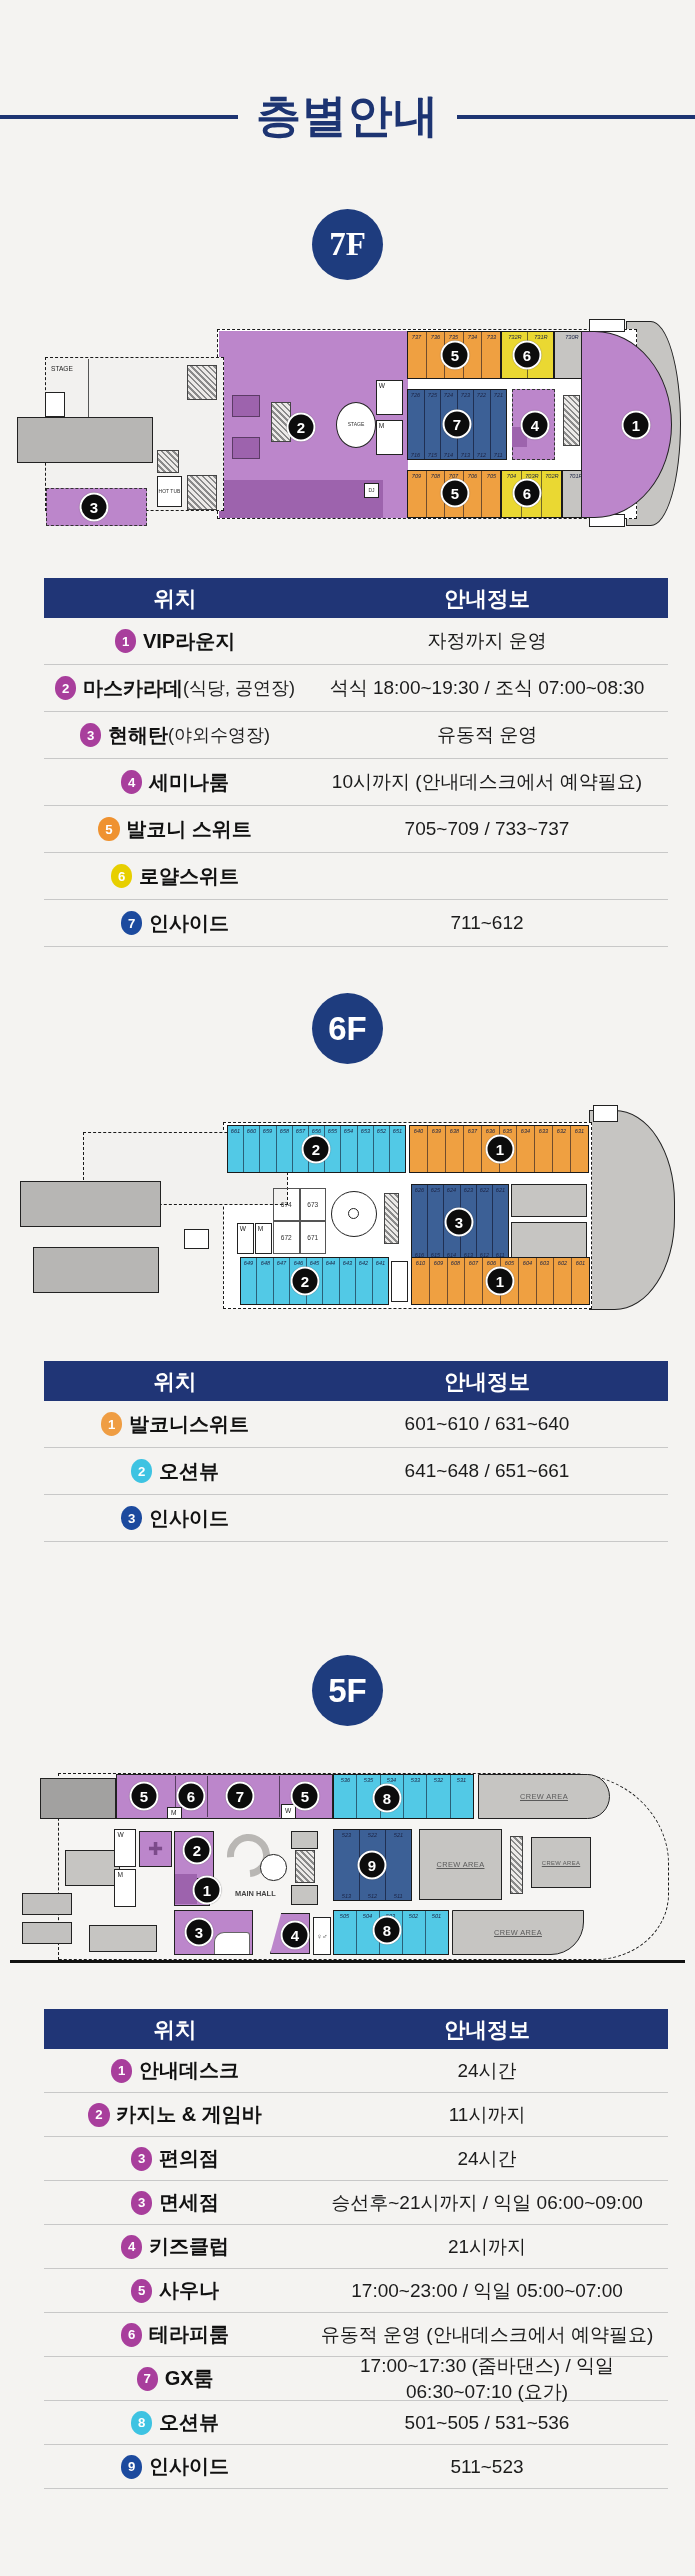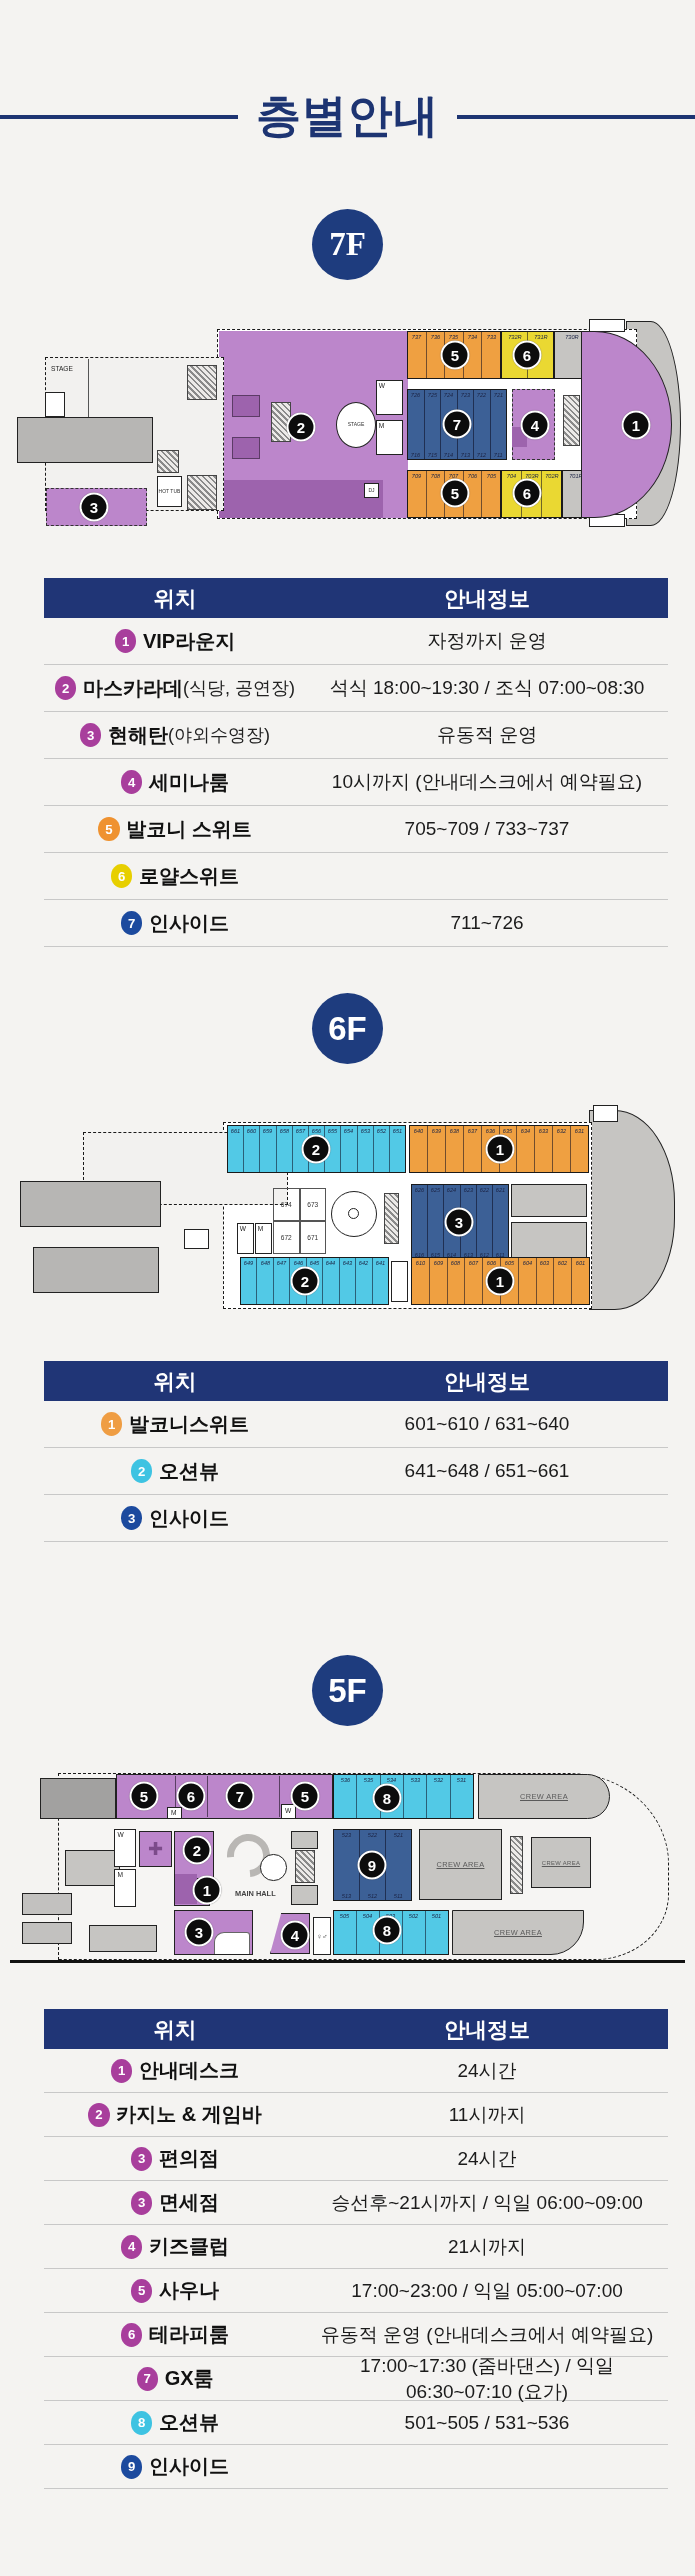--- a/index.html
+++ b/index.html
@@ -283,21 +283,21 @@
         <span class="tname">로얄스위트</span>
           <span class="tsub"></span>
       </div>
     </div>
       <div class="trow">
       <div class="tloc">
         <span class="tnum" style="background: rgb(28, 74, 158);">7</span>
         <span class="tname">인사이드</span>
           <span class="tsub"></span>
       </div>
-      <div class="tinfo">711~726</div>
+      <div class="tinfo">711~612</div>
     </div>
     </div>
 </div>
 
 <div class="abs badge" style="top:993px;">6F</div>
 
 <div class="abs plan" style="top:1105px;height:211px;">
 
   <div class="abs grayf b2" style="left:579px;top:5px;width:86px;height:200px;border-radius:0 70% 70% 0/0 46% 46% 0;"></div>
   <div class="abs whitef b1" style="left:583px;top:0px;width:25px;height:16.5px;"></div>
@@ -761,16 +761,17 @@
           <span class="tsub"></span>
       </div>
       <div class="tinfo">501~505 / 531~536</div>
     </div>
       <div class="trow">
       <div class="tloc">
         <span class="tnum" style="background: rgb(28, 74, 158);">9</span>
         <span class="tname">인사이드</span>
           <span class="tsub"></span>
       </div>
+      <div class="tinfo">511~523</div>
     </div>
     </div>
 </div>
 
 
 </body></html>

